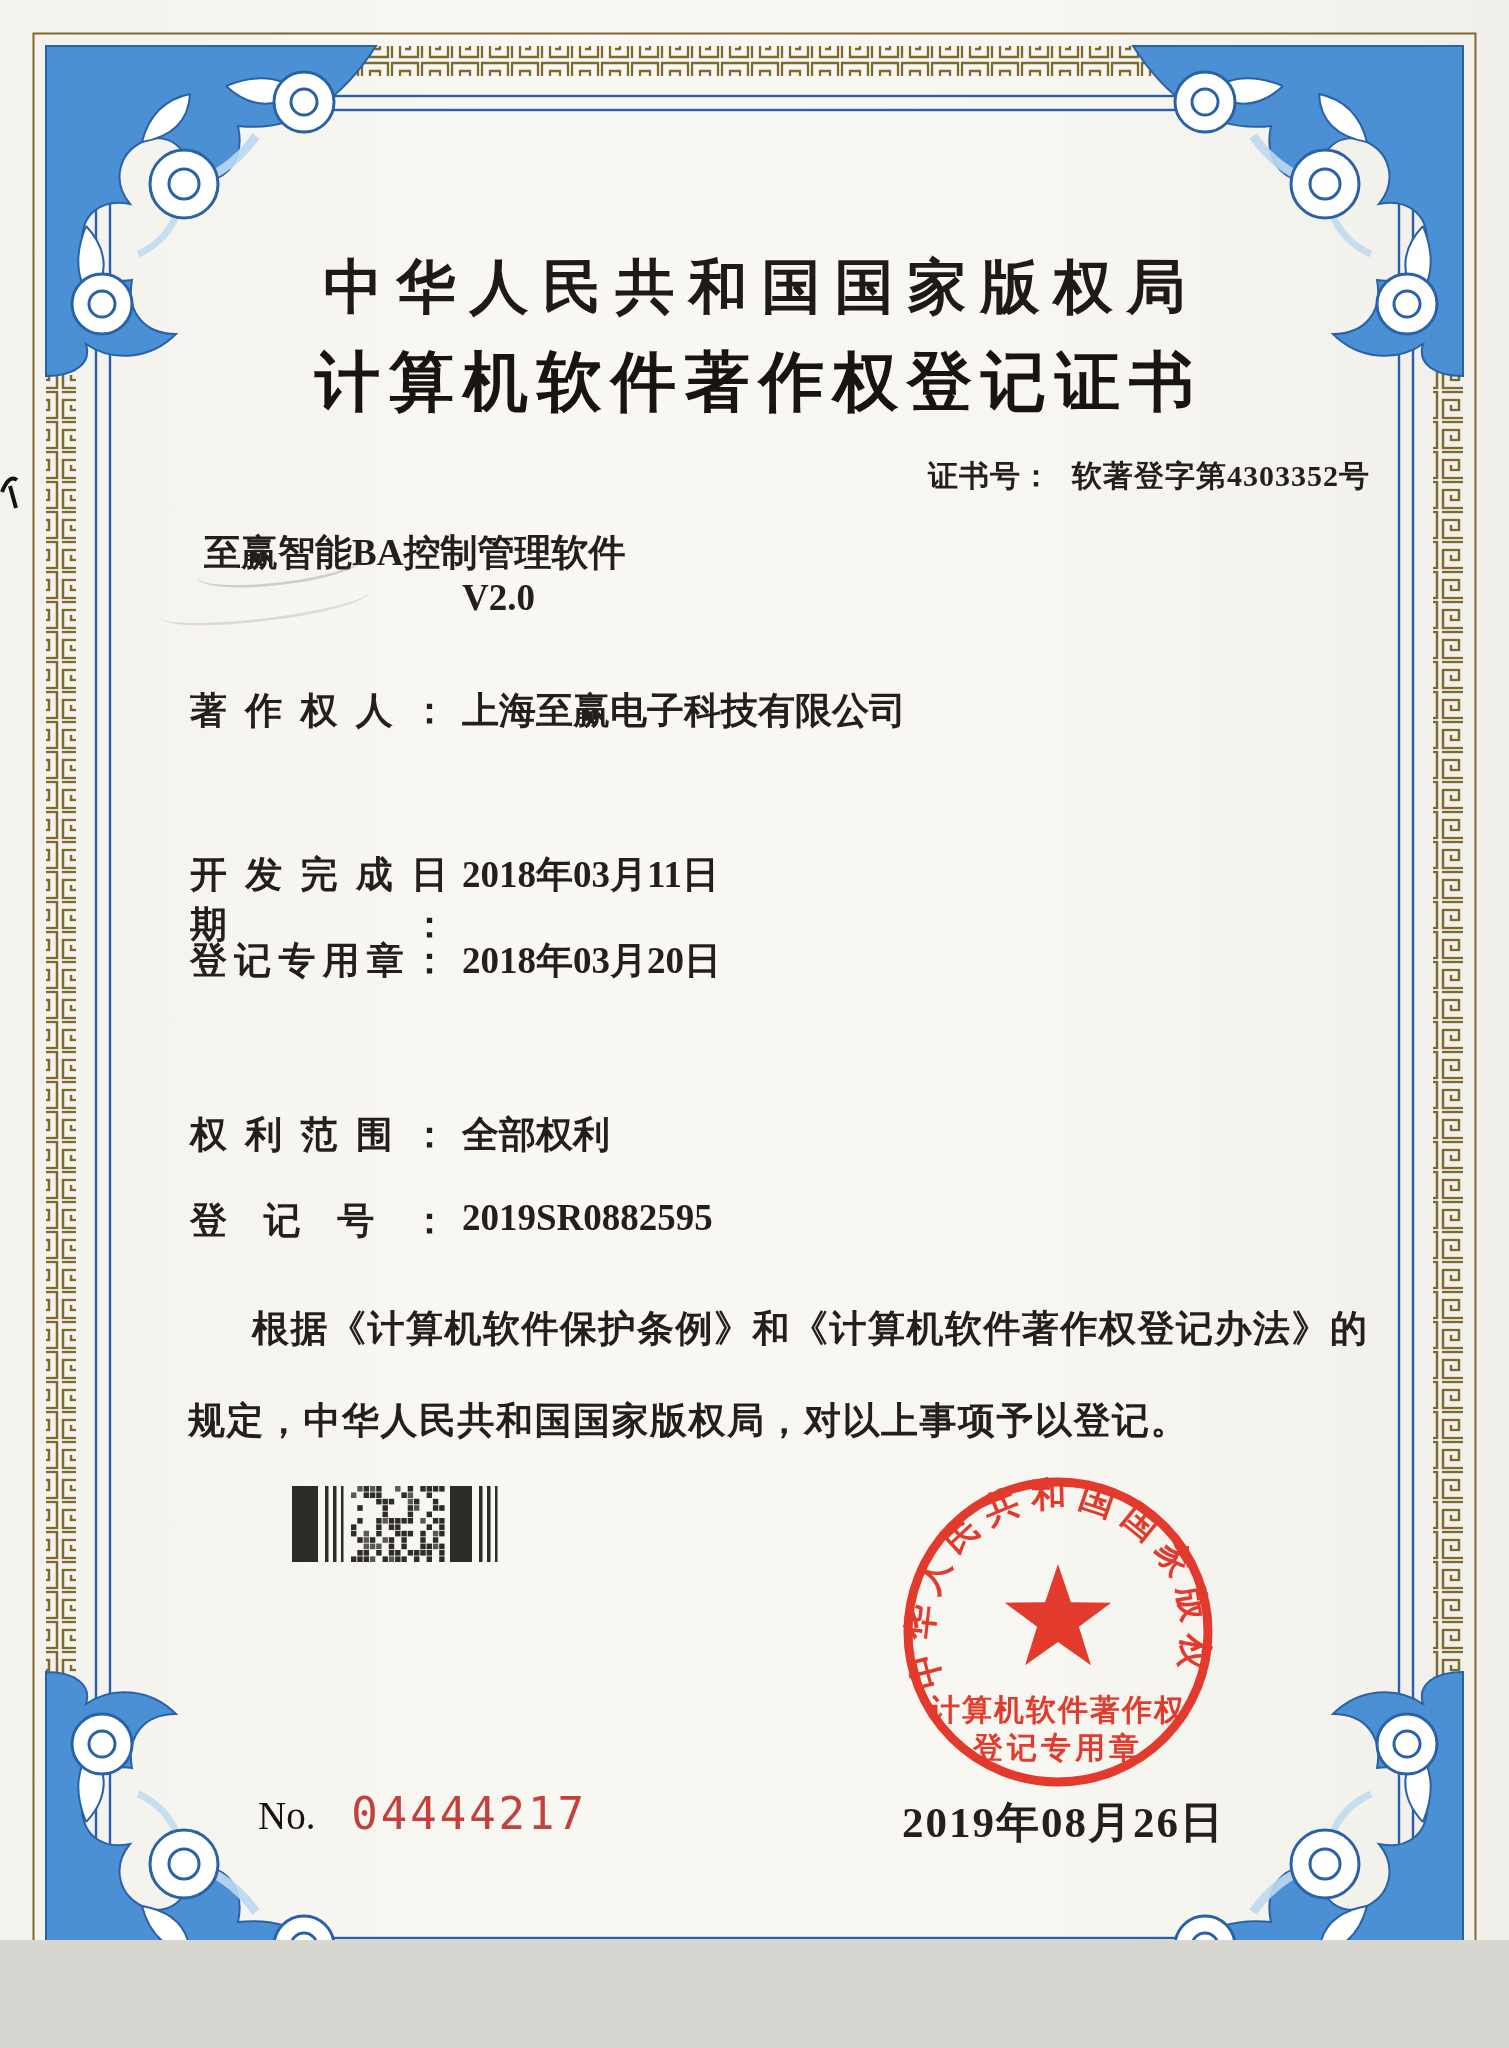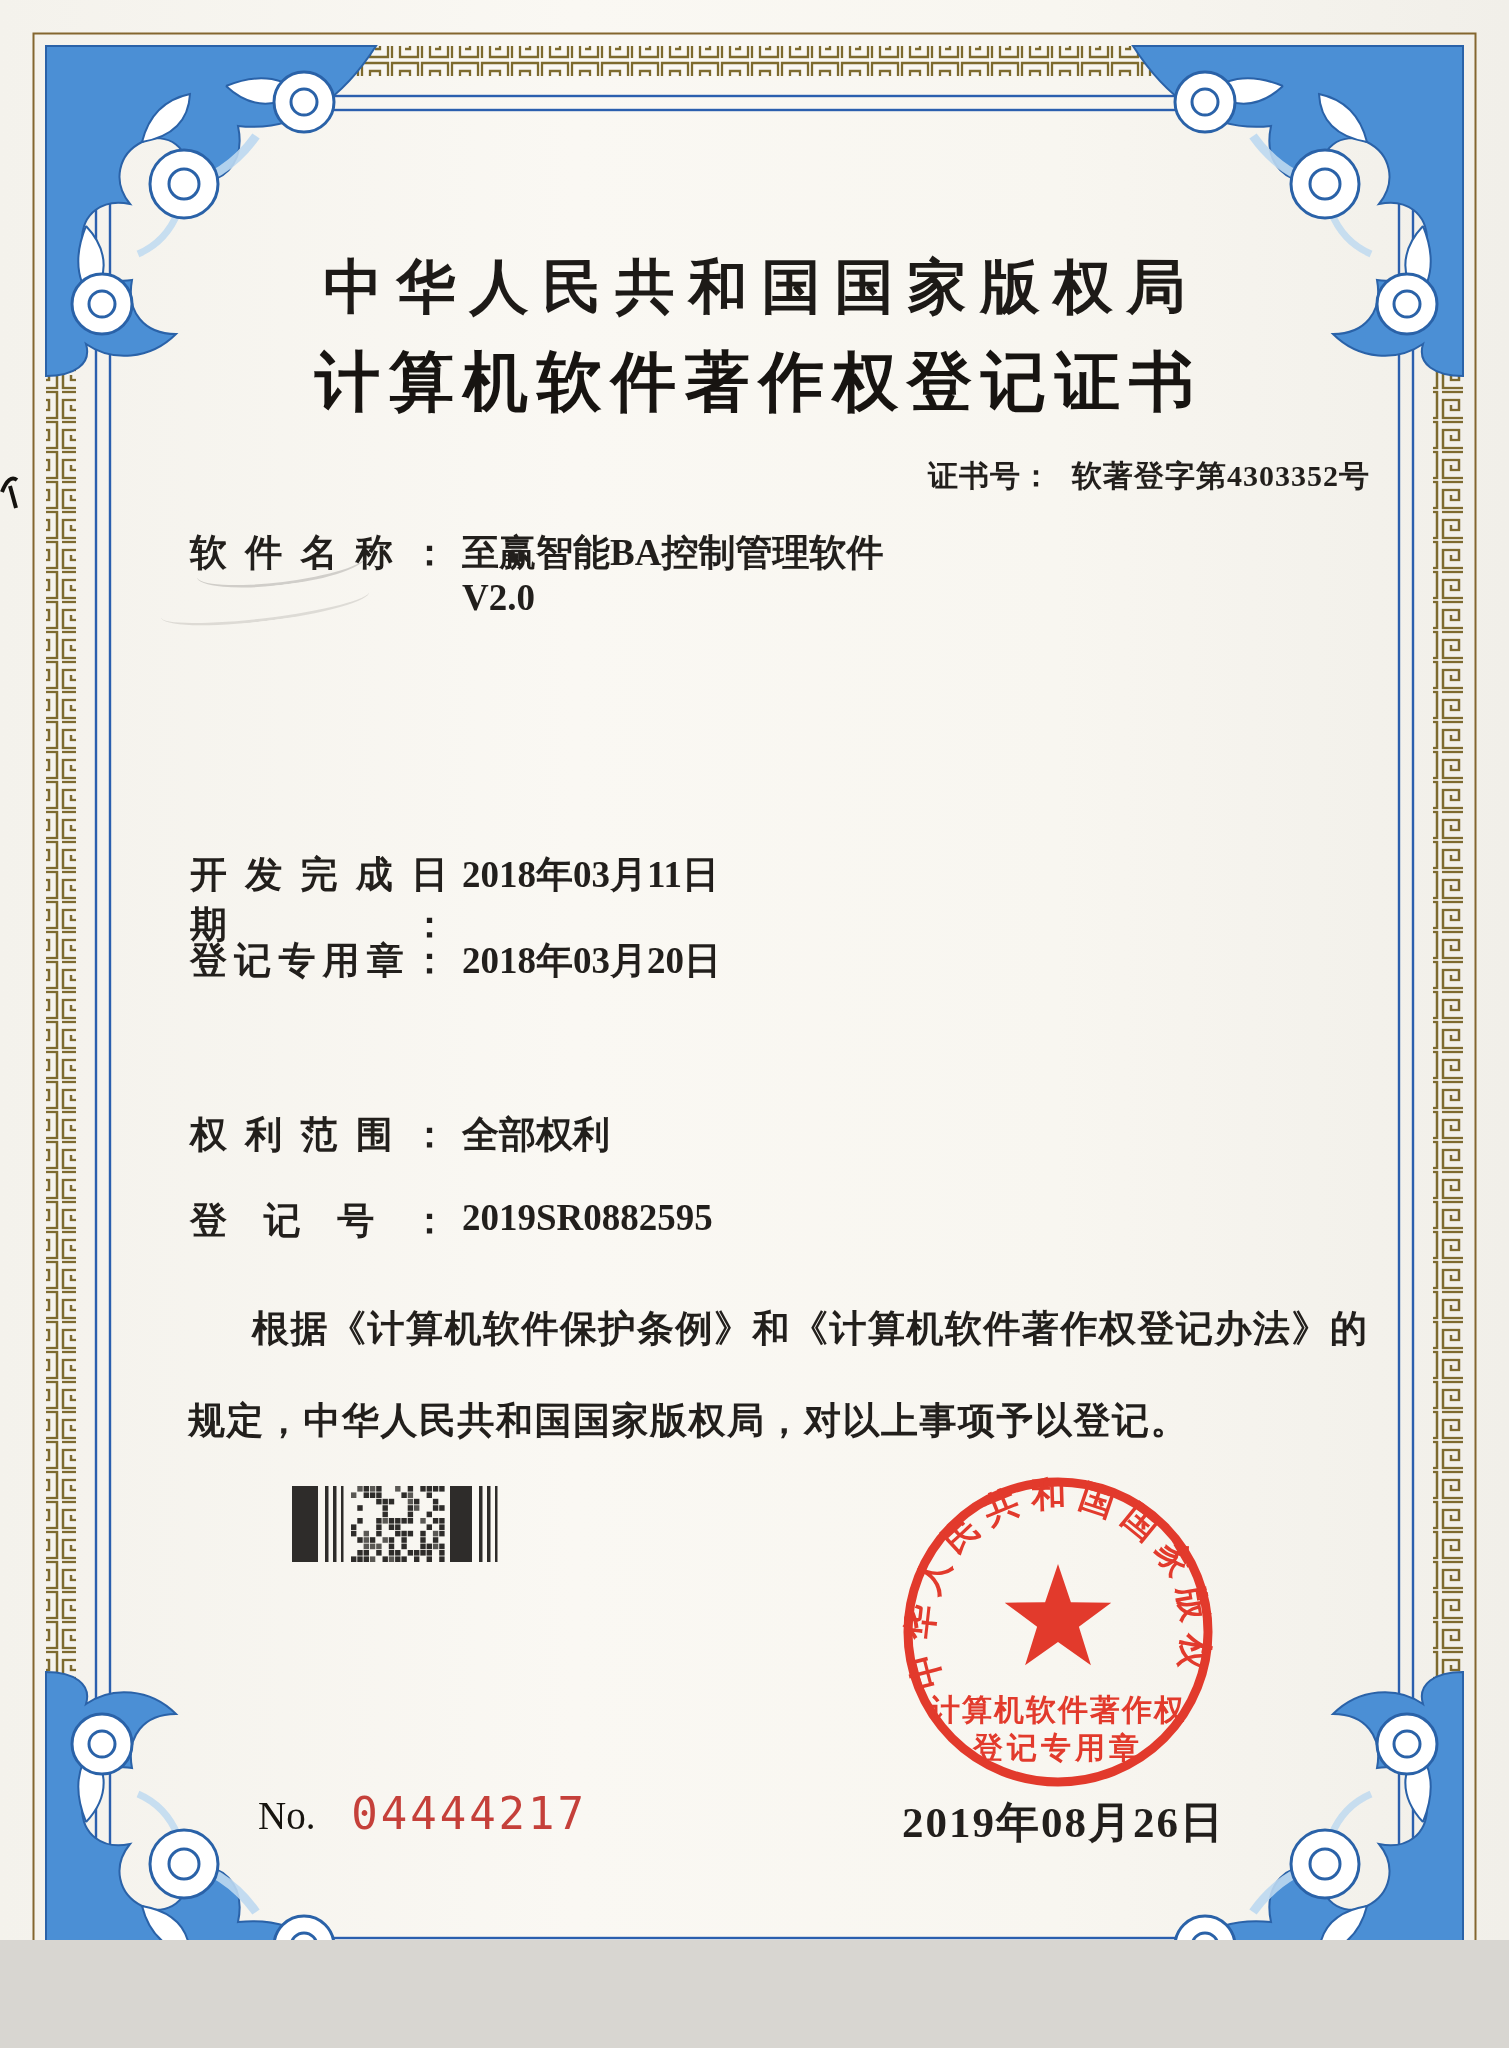--- a/index.html
+++ b/index.html
@@ -54,25 +54,28 @@
 
     <div class="agency-title">中华人民共和国国家版权局</div>
 
     <div class="cert-title">计算机软件著作权登记证书</div>
 
     <div class="cert-no">
       <span class="lblno">证书号：</span><span class="val">软著登字第4303352号</span>
     </div>
 
     <div class="field" style="top:528px">
-      <span class="lbl">软件名称：</span>
       <span class="val">至赢智能BA控制管理软件</span>
     </div>
     <div class="v2line">V2.0</div>
 
+    <div class="field" style="top:686px">
+      <span class="lbl">著作权人：</span>
+      <span class="val">上海至赢电子科技有限公司</span>
+    </div>
 
     <div class="field" style="top:850px">
       <span class="lbl">开发完成日期：</span>
       <span class="val">2018年03月11日</span>
     </div>
 
     <div class="field" style="top:936px">
       <span class="lbl">登记专用章：</span>
       <span class="val">2018年03月20日</span>
     </div>

